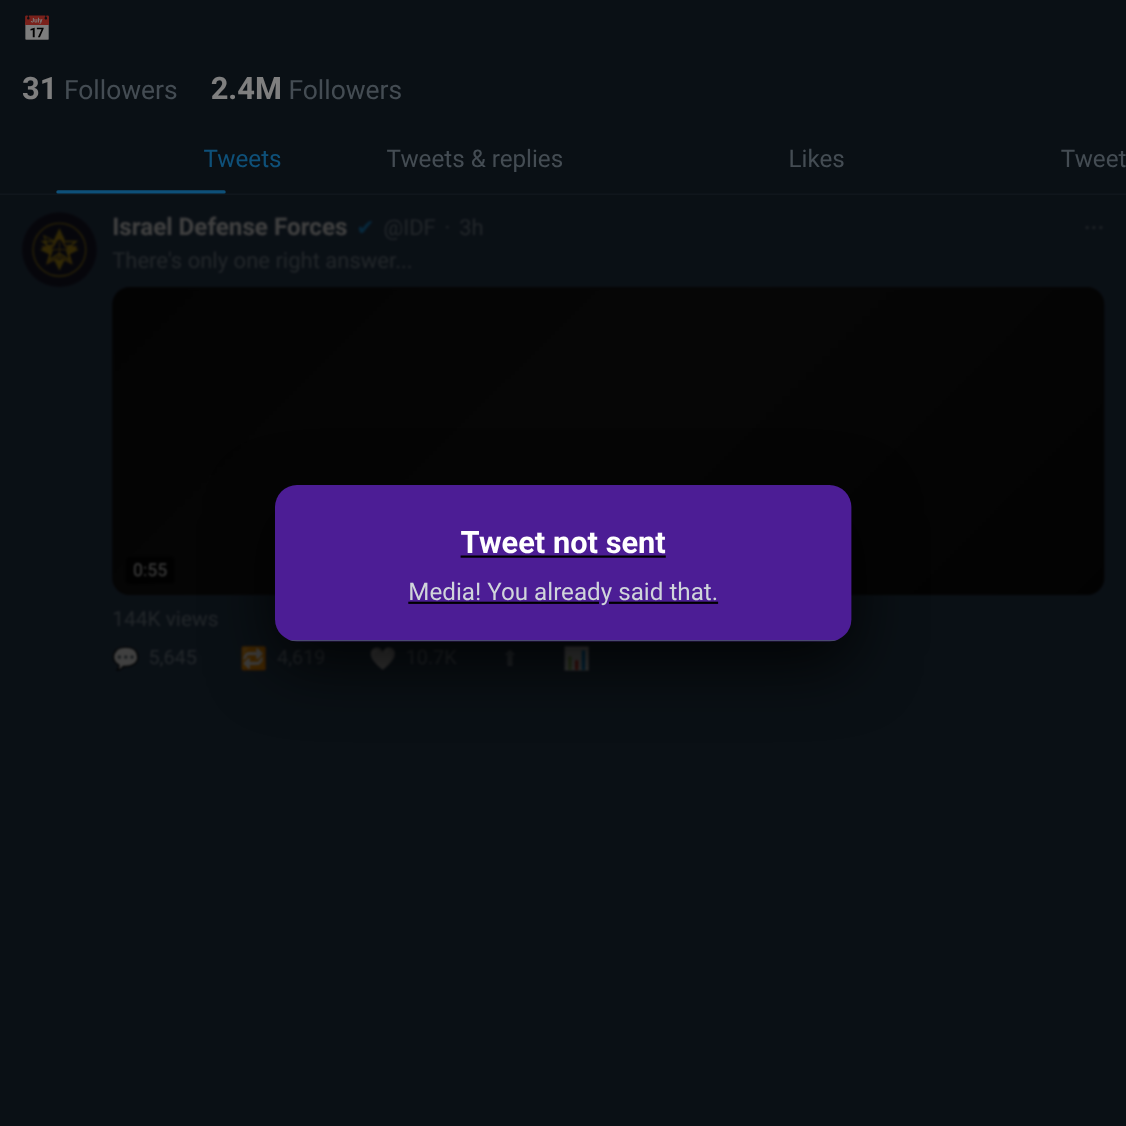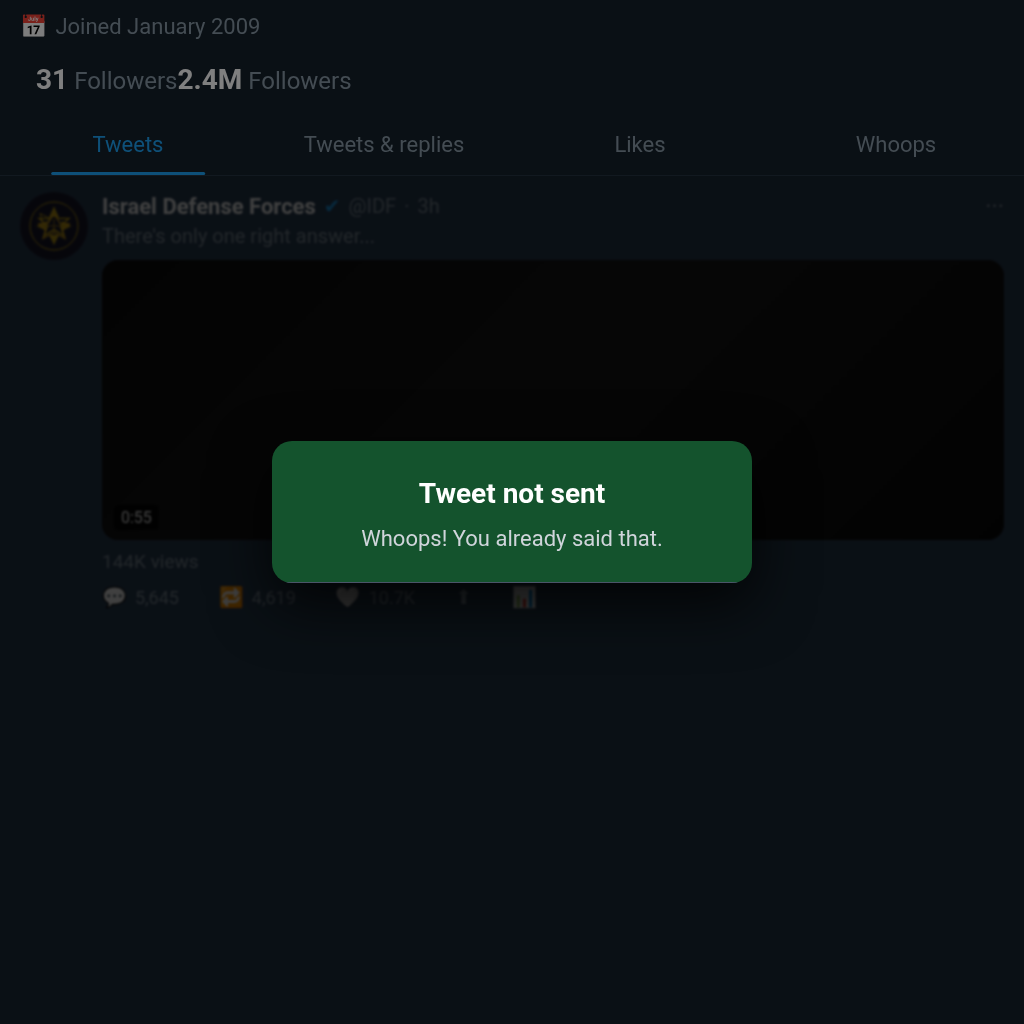--- a/index.html
+++ b/index.html
@@ -7,23 +7,24 @@
     body {
       width: 1024px;
       height: 1024px;
       background-color: #15202b;
       font-family: -apple-system, BlinkMacSystemFont, "Segoe UI", Roboto, Helvetica, Arial, sans-serif;
       overflow: hidden;
       position: relative;
     }
 
     .profile-stats {
-      padding: 16px 20px 8px 36px;
+      padding: 16px 20px 8px 20px;
       display: flex;
       align-items: flex-end;
+      gap: 30px;
     }
 
     .stat-item {
       display: flex;
       align-items: baseline;
       gap: 6px;
     }
 
     .stat-number {
       color: #ffffff;
@@ -38,21 +39,21 @@
 
     .tabs-row {
       display: flex;
       align-items: center;
       border-bottom: 1px solid #253341;
       margin-top: 10px;
     }
 
     .tab {
       flex: 1;
-      text-align: center;
+      text-align: right;
       padding: 18px 0;
       font-size: 22px;
       color: #8899a6;
       cursor: pointer;
       position: relative;
     }
 
     .tab.active {
       color: #1da1f2;
     }
@@ -226,25 +227,26 @@
       width: 100%;
       height: 100%;
       background: rgba(0, 0, 0, 0.5);
       display: flex;
       align-items: center;
       justify-content: center;
       z-index: 100;
     }
 
     .modal-dialog {
-      background: #14532d;
+      background: #4c1d95;
       border-radius: 20px;
-      width: 480px;
+      width: 524px;
       overflow: hidden;
       box-shadow: 0 20px 60px rgba(0,0,0,0.8);
+      text-decoration: underline;
     }
 
     .modal-body {
       padding: 36px 40px 28px 40px;
       text-align: center;
     }
 
     .modal-title {
       color: #ffffff;
       font-size: 28px;
@@ -281,21 +283,20 @@
       text-align: center;
     }
   </style>
 </head>
 <body>
 
 <div>
 
   <div class="joined-row">
     <span>📅</span>
-    <span>Joined January 2009</span>
   </div>
 
   <div class="profile-stats">
     <div class="stat-item">
       <span class="stat-number">31</span>
       <span class="stat-label">Followers</span>
     </div>
     <div class="stat-item">
       <span class="stat-number">2.4M</span>
       <span class="stat-label">Followers</span>
@@ -306,21 +307,21 @@
     <div class="tab active">
       <span>Tweets</span>
     </div>
     <div class="tab">
       <span>Tweets &amp; replies</span>
     </div>
     <div class="tab">
       <span>Likes</span>
     </div>
     <div class="tab">
-      <span>Whoops</span>
+      <span>Tweet</span>
     </div>
   </div>
 
   <div class="tweet-card">
 
     <div class="avatar">
       <svg class="idf-star" viewBox="0 0 100 100" xmlns="http://www.w3.org/2000/svg">
         <circle cx="50" cy="50" r="48" fill="#1a1a2e" stroke="#c8a415" stroke-width="2"></circle>
 
         <polygon points="50,15 58,35 80,35 63,50 70,70 50,57 30,70 37,50 20,35 42,35" fill="none" stroke="#c8a415" stroke-width="3"></polygon>
@@ -377,17 +378,17 @@
         </div>
       </div>
     </div>
   </div>
 </div>
 
 <div class="modal-overlay">
   <div class="modal-dialog">
     <div class="modal-body">
       <div class="modal-title">Tweet not sent</div>
-      <div class="modal-message">Whoops! You already said that.</div>
+      <div class="modal-message">Media! You already said that.</div>
     </div>
     <div class="modal-divider"></div>
   </div>
 </div>
 
 </body></html>

